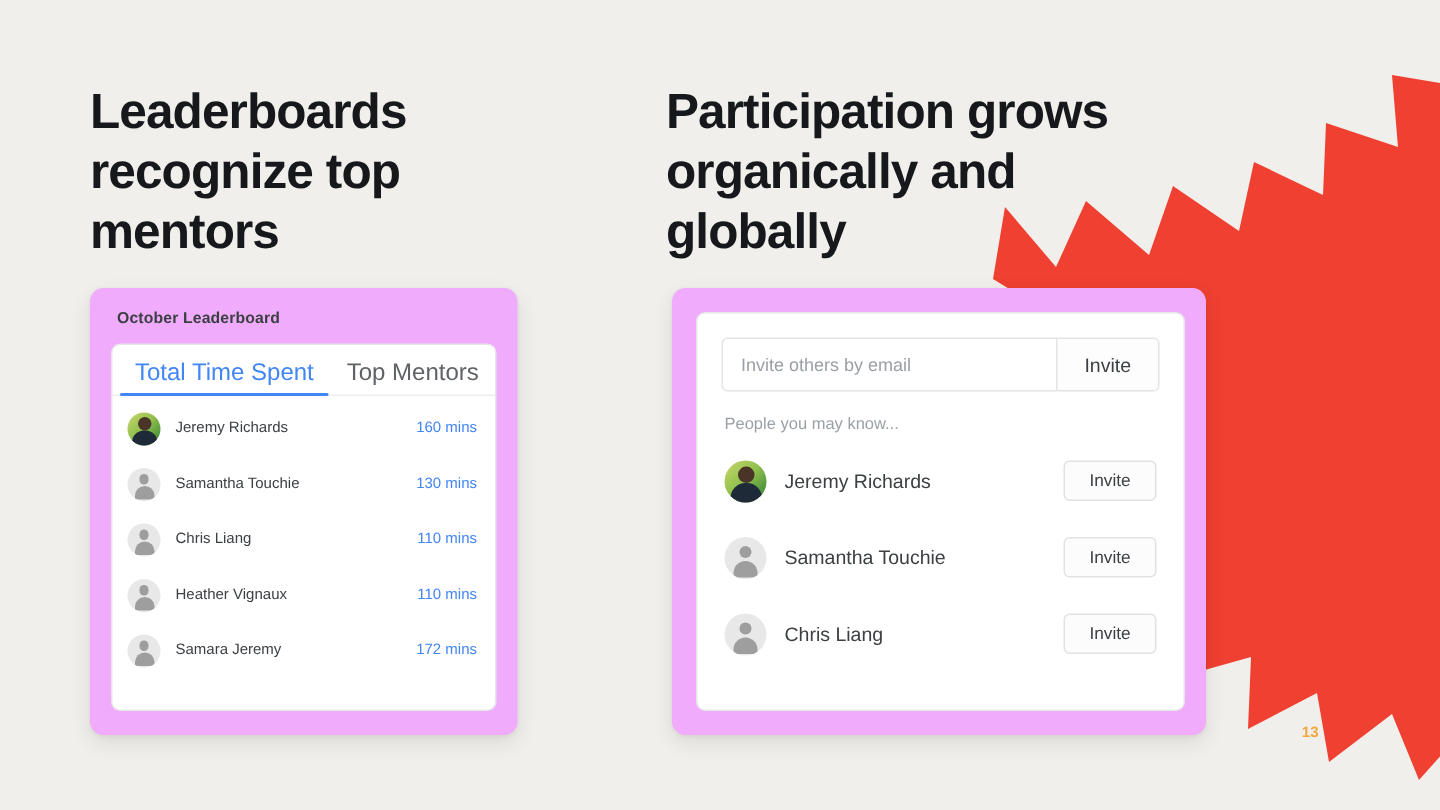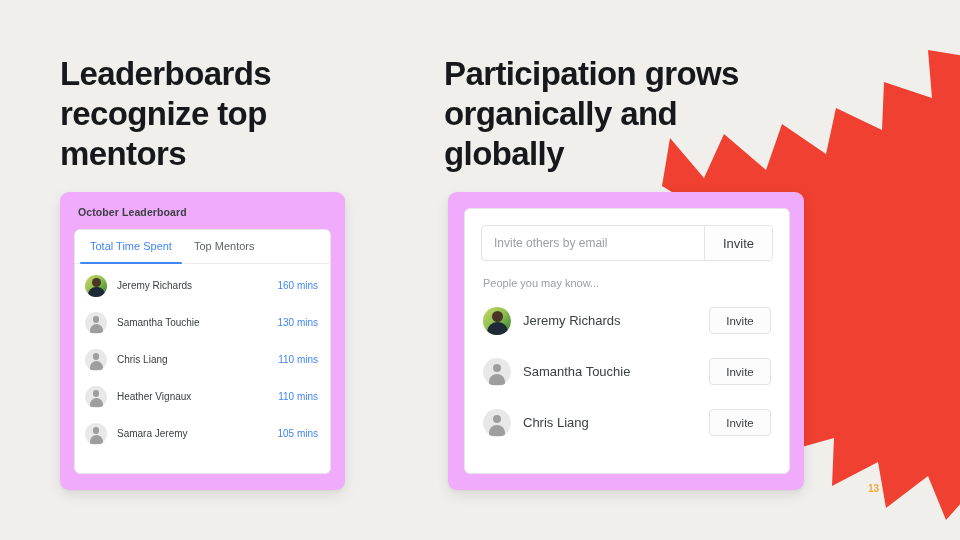--- a/index.html
+++ b/index.html
@@ -82,21 +82,21 @@
     height: 245px;
     overflow: hidden;
   }
   .tabs {
     display: flex;
     height: 34px;
     padding: 0 4px;
     border-bottom: 1px solid #EDEDED;
   }
   .tab {
-    font-size: 11px;
+    font-size: 16px;
     color: #5F6368;
     padding: 10px 11px 4px 11px;
     position: relative;
     cursor: pointer;
     white-space: nowrap;
   }
   .tab.active { color: #4285F4; font-weight: normal; }
   .tab.active::after {
     content: "";
     position: absolute;
@@ -311,21 +311,21 @@
 
           <div class="lb-row">
             <div class="avatar ph"></div>
             <div class="lb-name">Heather Vignaux</div>
             <div class="lb-mins">110 mins</div>
           </div>
 
           <div class="lb-row">
             <div class="avatar ph"></div>
             <div class="lb-name">Samara Jeremy</div>
-            <div class="lb-mins">105 mins</div>
+            <div class="lb-mins">172 mins</div>
           </div>
 
         </div>
       </div>
     </div>
   </div>
 
   <div class="col col-right">
 
     <h1 class="heading">Participation grows organically and globally</h1>

